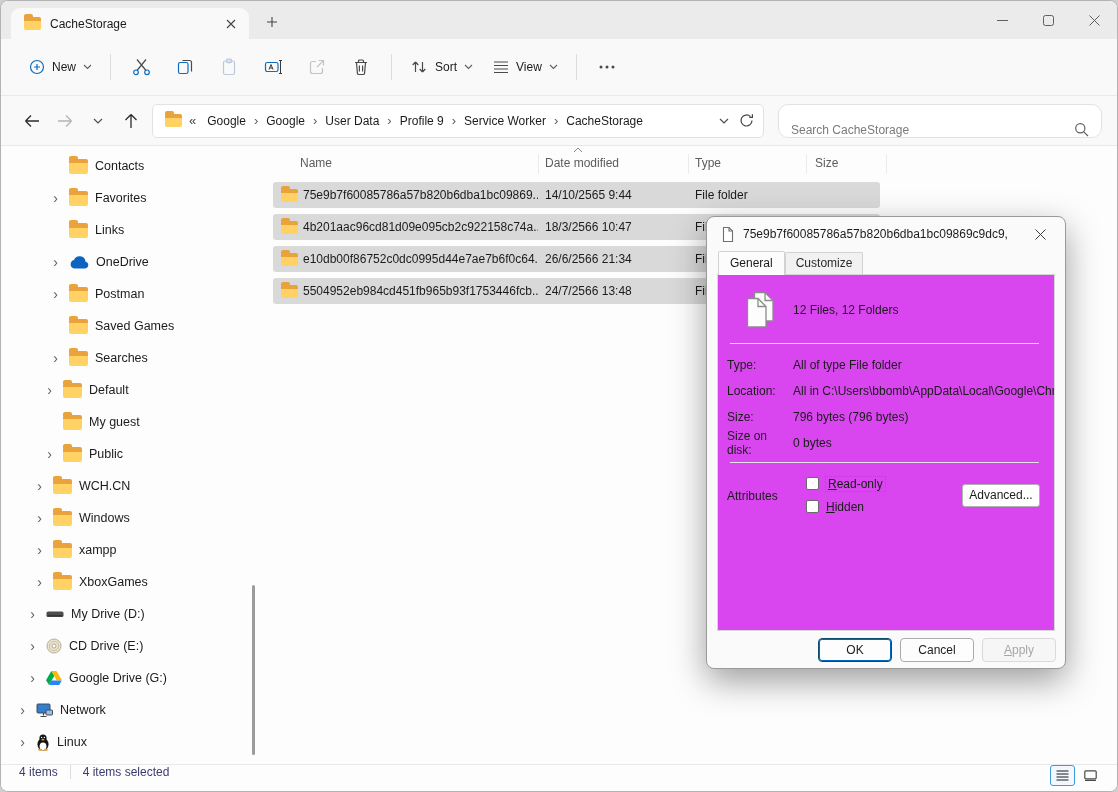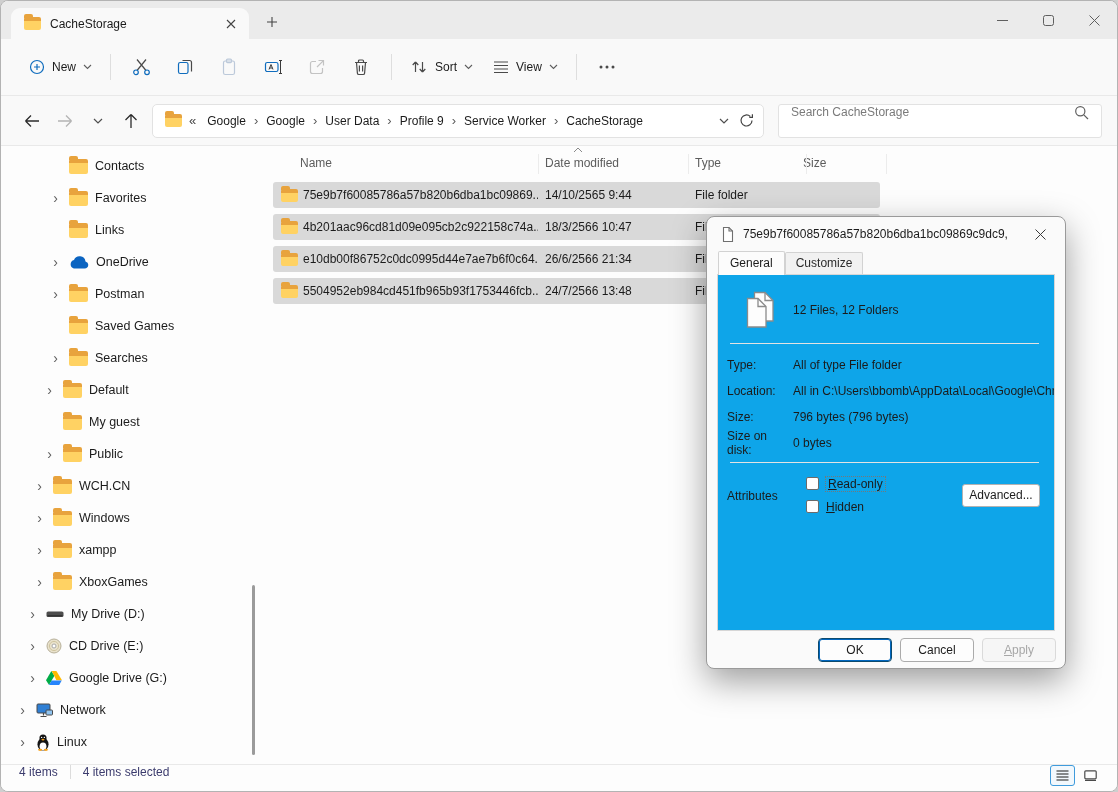--- a/index.html
+++ b/index.html
@@ -30,21 +30,21 @@
 
   
   .addressbar{height:50px;background:#f9f9f9;border-bottom:1px solid #e9e9e9;display:flex;align-items:center;padding:0 15px;flex:0 0 auto}
   .navbtn{width:31px;height:31px;display:flex;align-items:center;justify-content:center;border:none;background:transparent;border-radius:4px;margin-right:2px}
   .crumbbox{width:612px;height:34px;background:#fff;border:1px solid #e2e2e2;border-radius:5px;display:flex;align-items:center;padding:0 9px 0 12px;margin-left:4px}
   .crumb{padding:2px 6px;border-radius:3px;white-space:nowrap;color:#1b1b1b}
   .crumb-sep{color:#5a5a5a;font-size:13px;padding:0 2px}
   .crumb-sep::before{content:"›"}
   .overflow-chevrons{color:#444;margin:0 5px 0 7px;font-size:13px}
   .crumb-end{margin-left:auto;display:flex;align-items:center;gap:10px}
-  .searchbox{flex:1;height:34px;margin-left:14px;background:#fff;border:1px solid #e2e2e2;border-radius:3px;display:flex;align-items:flex-start;padding:0 12px}
+  .searchbox{flex:1;height:34px;margin-left:14px;background:#fff;border:1px solid #e2e2e2;border-radius:10px;display:flex;align-items:flex-end;padding:0 12px}
   .sinput{flex:1;border:none;outline:none;font-size:12px;color:#1b1b1b;font-family:inherit;background:transparent}
   .sinput::placeholder{color:#7a7a7a}
 
   
   .bodyarea{flex:1;display:flex;position:relative;background:#fdfdfd}
   .sidebar{width:256px;flex:0 0 auto;padding-top:4px;position:relative}
   .trow{height:32px;display:flex;align-items:center;gap:7px;font-size:12.5px;border-radius:4px}
   .chev{width:13px;flex:0 0 auto;text-align:center;color:#5f5f5f;font-size:14px;line-height:1}
   .chev.has::before{content:"›"}
   .i48{padding-left:48px}.i42{padding-left:42px}.i32{padding-left:32px}.i25{padding-left:25px}.i15{padding-left:15px}
@@ -68,21 +68,21 @@
   .vt.active{border-color:#3f9bdc;background:#f2f8fd}
 
   
   .dlg{position:absolute;left:705px;top:215px;width:360px;height:453px;background:#fafafa;border:1px solid #9a9a9a;border-radius:8px;box-shadow:0 12px 34px rgba(0,0,0,.38);display:flex;flex-direction:column;font-size:12px}
   .dlg-title{height:34px;display:flex;align-items:center;gap:9px;padding:0 4px 0 13px;flex:0 0 auto}
   .dlg-title-text{flex:1;white-space:nowrap;overflow:hidden;color:#1b1b1b}
   .dlg-x{width:42px;height:30px;display:flex;align-items:center;justify-content:center;border:none;background:transparent;border-radius:5px}
   .dlg-tabs{display:flex;align-items:flex-end;padding:0 11px;height:23px;flex:0 0 auto;position:relative;z-index:2}
   .dtab{padding:4px 11px 5px;border:1px solid #d2d2d2;border-bottom:none;border-radius:2px 2px 0 0;background:#fcfcfc;margin-bottom:-1px;position:relative;z-index:2}
   .dtab.inactive{background:#f1f1f1;padding:3px 10px 4px;margin-bottom:0;z-index:1;color:#2b2b2b}
-  .dlg-panel{margin:0 10px;background:#0ea5e9;border:1px solid #d6d6d6;height:357px;flex:0 0 auto;padding:8px 0 0 9px;overflow:hidden;position:relative;z-index:1}
+  .dlg-panel{margin:0 10px;background:#d946ef;border:1px solid #d6d6d6;height:357px;flex:0 0 auto;padding:8px 0 0 9px;overflow:hidden;position:relative;z-index:1}
   .sumrow{display:flex;align-items:center;height:54px}
   .sum-ic{width:66px;display:flex;justify-content:center;flex:0 0 auto}
   .dsep{border:none;border-top:1px solid #e3e3e3;margin:6px 15px 8px 3px}
   .frow{display:flex;align-items:center;height:26px}
   .flabel{width:66px;flex:0 0 auto;color:#1b1b1b}
   .fvalue{flex:1;white-space:nowrap;overflow:hidden;color:#1b1b1b}
   .attrrow{display:flex;align-items:center;margin-top:9px}
   .attrrow .flabel{width:79px;padding-top:2px}
   .checks{flex:1}
   .checkline{display:flex;align-items:center;gap:7px;height:23px}
@@ -395,21 +395,21 @@
       <span class="sb-thumb"></span>
     </div>
 
     <div class="main">
       <span class="hdr-label" style="left:43px">Name</span>
       <svg class="hdr-caret" style="left:316px" width="10" height="6" viewBox="0 0 10 6" fill="none">
           <path d="M1 5 5 1l4 4" stroke="#8a8a8a" stroke-width="1"></path>
         </svg>
       <span class="hdr-label" style="left:288px">Date modified</span>
       <span class="hdr-label" style="left:438px">Type</span>
-      <span class="hdr-label" style="left:546px">Size</span>
+      <span class="hdr-label" style="left:558px">Size</span>
       <span class="hdr-sep" style="left:281px"></span>
       <span class="hdr-sep" style="left:431px"></span>
       <span class="hdr-sep" style="left:549px"></span>
       <span class="hdr-sep" style="left:629px"></span>
 
       <div class="frow-item" style="top:36px">
         <span class="fold sm"></span>
         <span class="cell c-name">75e9b7f60085786a57b820b6dba1bc09869...</span>
         <span class="cell c-date">14/10/2565 9:44</span>
         <span class="cell c-type">File folder</span>

